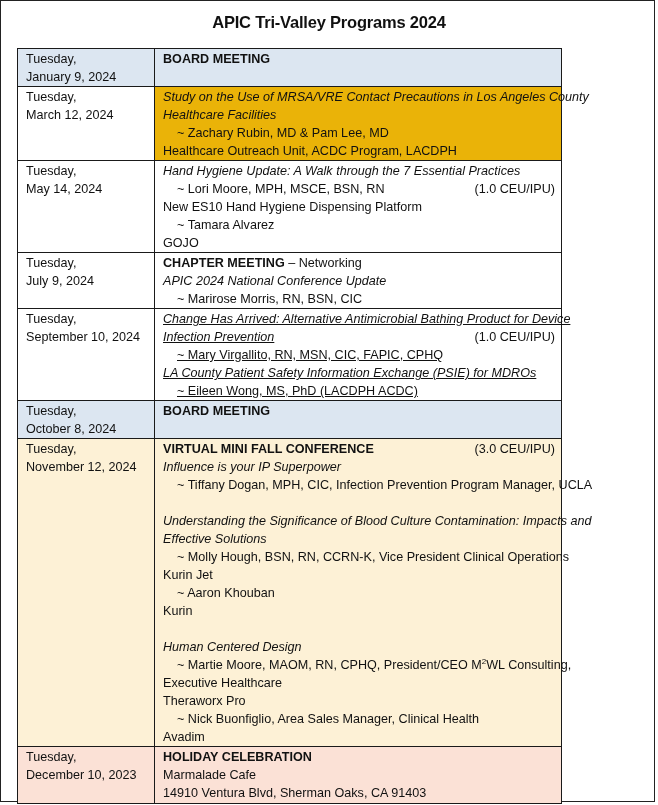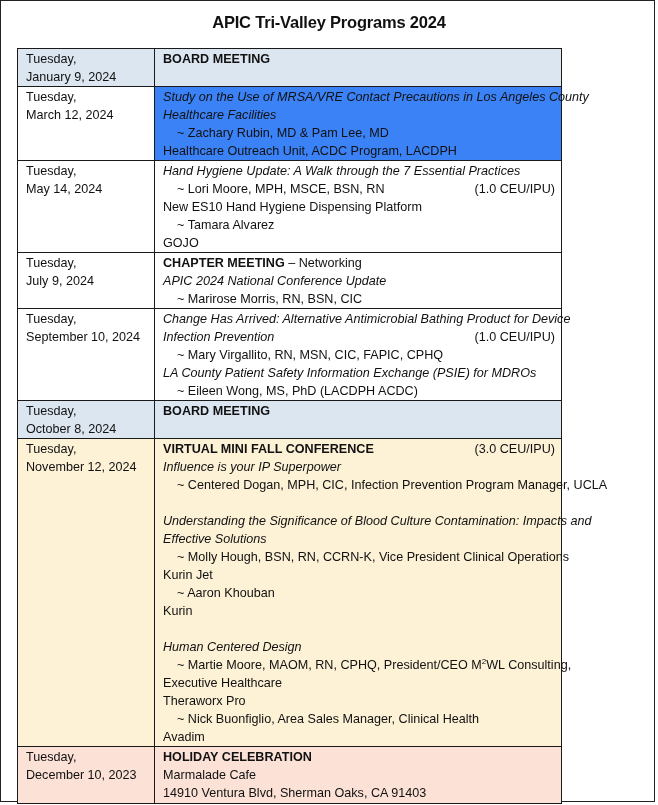--- a/index.html
+++ b/index.html
@@ -43,21 +43,21 @@
     <td style="background: rgb(220, 230, 241);">
       <span class="line b">BOARD MEETING</span>
     </td>
   </tr>
 
   <tr class="row-white" style="height:72px">
     <td class="date" style="background: rgb(255, 255, 255);">
       <span class="line">Tuesday,</span>
       <span class="line">March 12, 2024</span>
     </td>
-    <td style="background: #3b82f6;">
+    <td style="background: #eab308;">
       <span class="line i">Study on the Use of MRSA/VRE Contact Precautions in Los Angeles County</span>
       <span class="line i">Healthcare Facilities</span>
       <span class="line ind">~ Zachary Rubin, MD &amp; Pam Lee, MD</span>
       <span class="line">Healthcare Outreach Unit, ACDC Program, LACDPH</span>
     </td>
   </tr>
 
   <tr class="row-white" style="height:90px">
     <td class="date" style="background: rgb(255, 255, 255);">
       <span class="line">Tuesday,</span>
@@ -85,21 +85,21 @@
       <span class="line i">APIC 2024 National Conference Update</span>
       <span class="line ind">~ Marirose Morris, RN, BSN, CIC</span>
     </td>
   </tr>
 
   <tr class="row-white" style="height:91px">
     <td class="date" style="background: rgb(255, 255, 255);">
       <span class="line">Tuesday,</span>
       <span class="line">September 10, 2024</span>
     </td>
-    <td style="background: rgb(255, 255, 255);">
+    <td style="background: rgb(255, 255, 255); text-decoration: underline;">
       <span class="line i">Change Has Arrived: Alternative Antimicrobial Bathing Product for Device</span>
       <span class="line">
         <span class="i">Infection Prevention</span>
         <span class="ceu">(1.0 CEU/IPU)</span>
       </span>
       <span class="line ind">~ Mary Virgallito, RN, MSN, CIC, FAPIC, CPHQ</span>
       <span class="line i">LA County Patient Safety Information Exchange (PSIE) for MDROs</span>
       <span class="line ind">~ Eileen Wong, MS, PhD (LACDPH ACDC)</span>
     </td>
   </tr>
@@ -118,21 +118,21 @@
     <td class="date" style="background: rgb(253, 241, 214);">
       <span class="line">Tuesday,</span>
       <span class="line">November 12, 2024</span>
     </td>
     <td style="background: rgb(253, 241, 214);">
       <span class="line">
         <span class="b">VIRTUAL MINI FALL CONFERENCE</span>
         <span class="ceu">(3.0 CEU/IPU)</span>
       </span>
       <span class="line i">Influence is your IP Superpower</span>
-      <span class="line ind">~ Centered Dogan, MPH, CIC, Infection Prevention Program Manager, UCLA</span>
+      <span class="line ind">~ Tiffany Dogan, MPH, CIC, Infection Prevention Program Manager, UCLA</span>
       <span class="blank"></span>
       <span class="line i">Understanding the Significance of Blood Culture Contamination: Impacts and</span>
       <span class="line i">Effective Solutions</span>
       <span class="line ind">~ Molly Hough, BSN, RN, CCRN-K, Vice President Clinical Operations</span>
       <span class="line">Kurin Jet</span>
       <span class="line ind">~ Aaron Khouban</span>
       <span class="line">Kurin</span>
       <span class="blank"></span>
       <span class="line i">Human Centered Design</span>
       <span class="line ind"><span>~ Martie Moore, MAOM, RN, CPHQ, President/CEO M</span><sup>2</sup><span>WL Consulting,</span></span>

